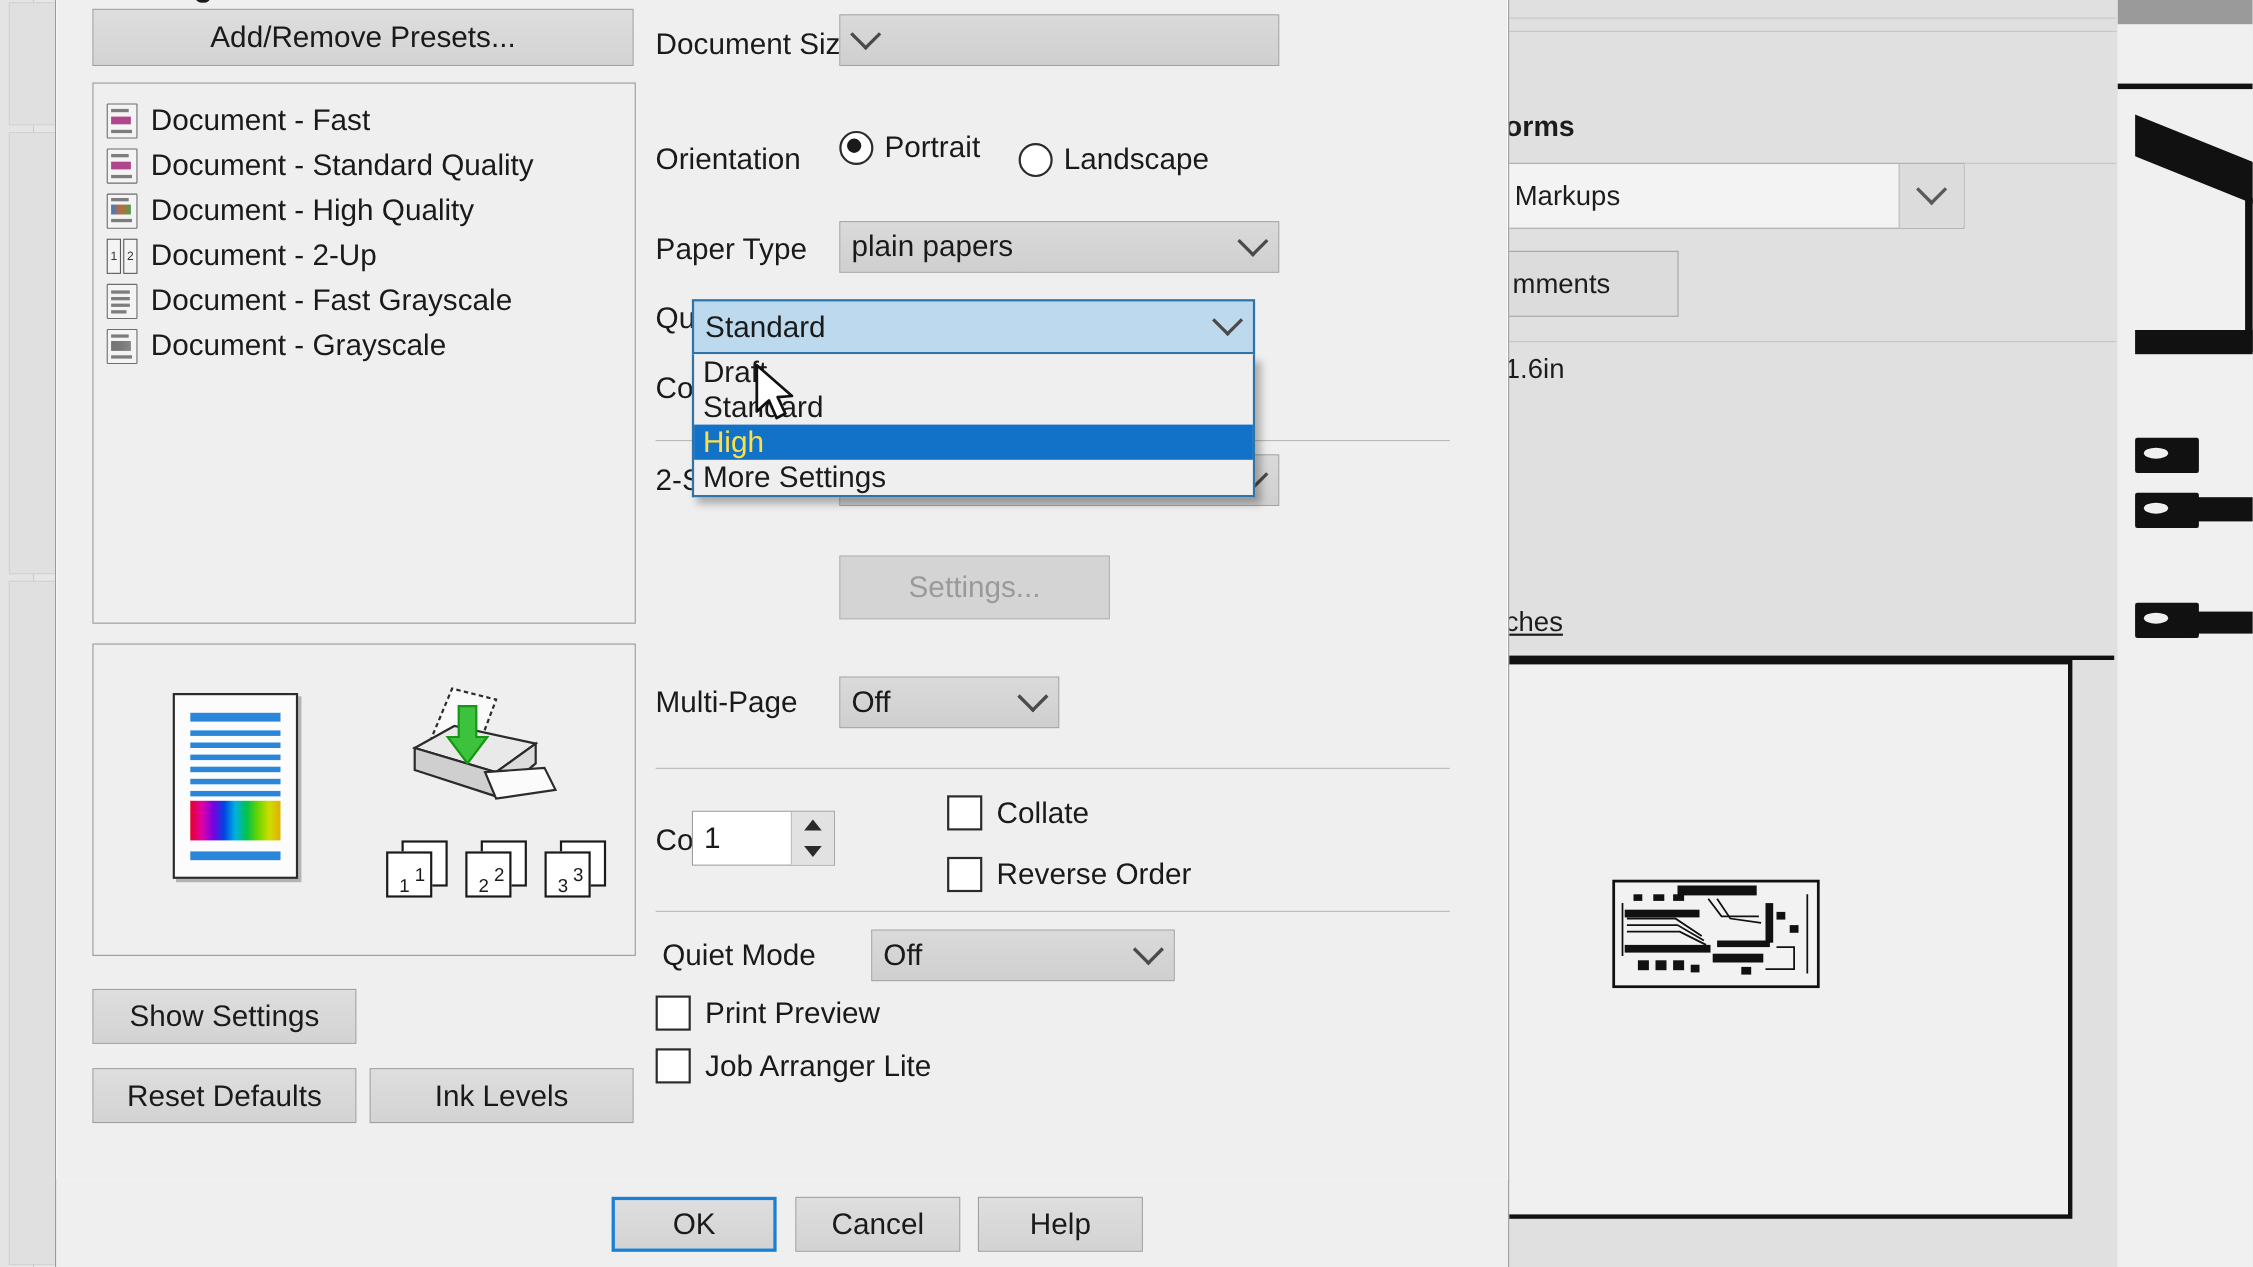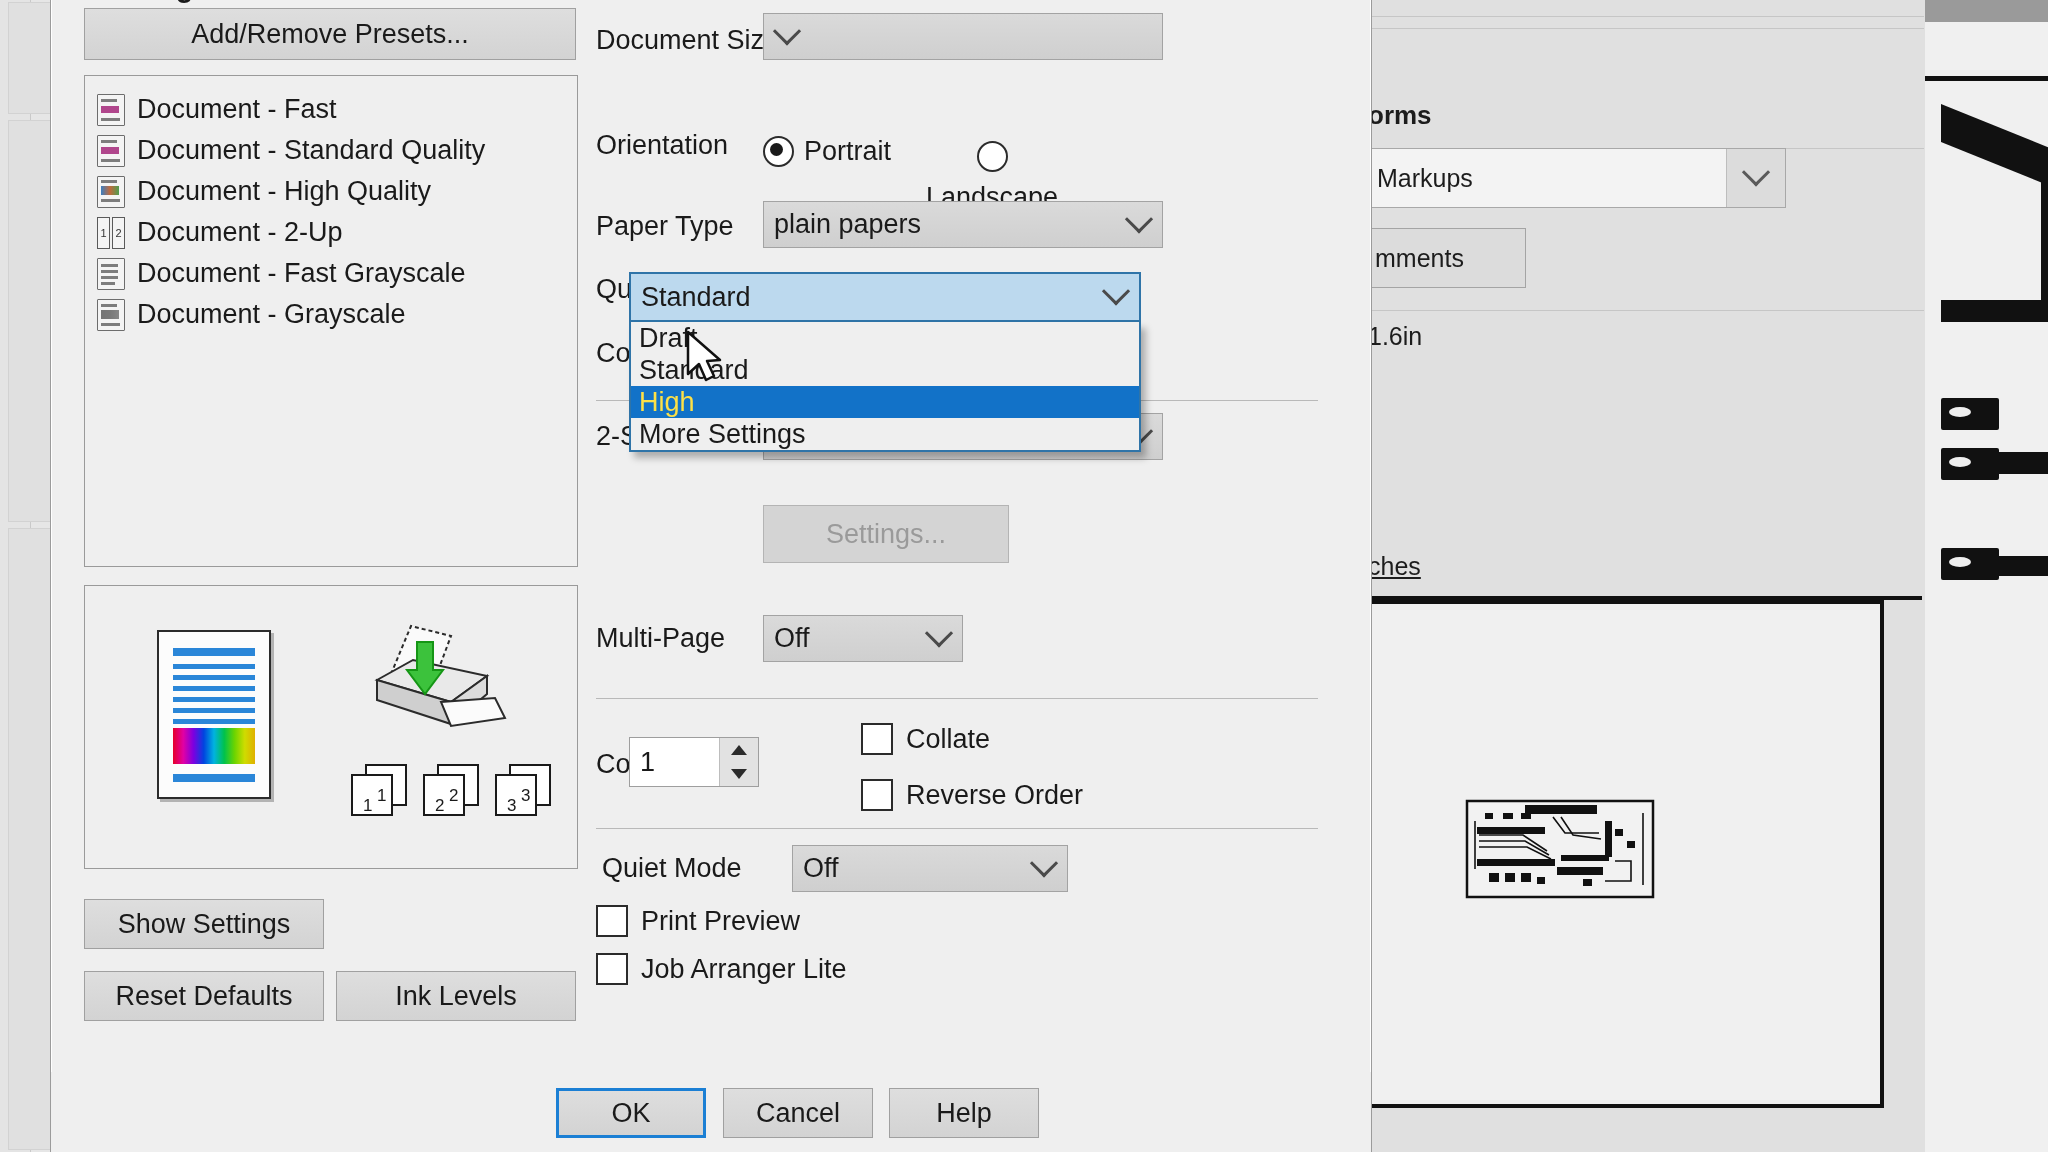--- a/index.html
+++ b/index.html
@@ -308,25 +308,25 @@
   <div id="settings-col">
 
     <div class="rlabel" style="left:0;top:50px;">Document Size</div>
     <div class="combo" style="left:167px;top:38px;width:400px;">
       <span class="carrow">
           <span class="chev"></span>
         </span>
     </div>
 
     <div class="rlabel" style="left:0;top:155px;">Orientation</div>
-    <div class="ropt" style="left:167px;top:161px;">
+    <div class="ropt" style="left:167px;top:144px;">
       <span class="radio on"></span>
       <span>Portrait</span>
     </div>
-    <div class="ropt" style="left:330px;top:166px;flex-direction:column;">
+    <div class="ropt" style="left:330px;top:155px;">
       <span class="radio"></span>
       <span>Landscape</span>
     </div>
 
     <div class="rlabel" style="left:0;top:236px;">Paper Type</div>
     <div class="combo" style="left:167px;top:226px;width:400px;">
       <span class="cv">plain papers</span>
       <span class="carrow">
           <span class="chev"></span>
         </span>

